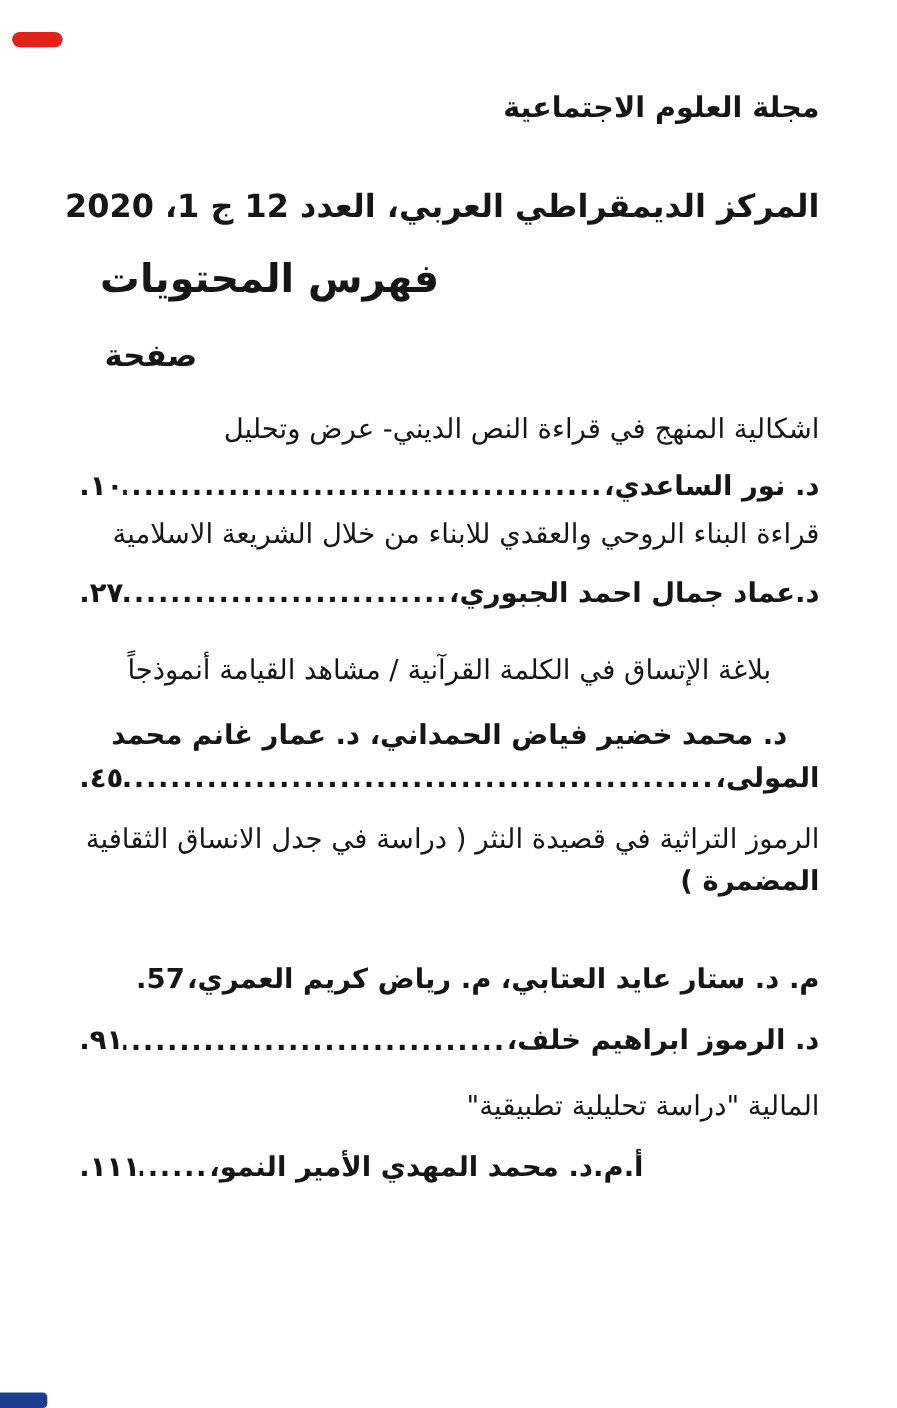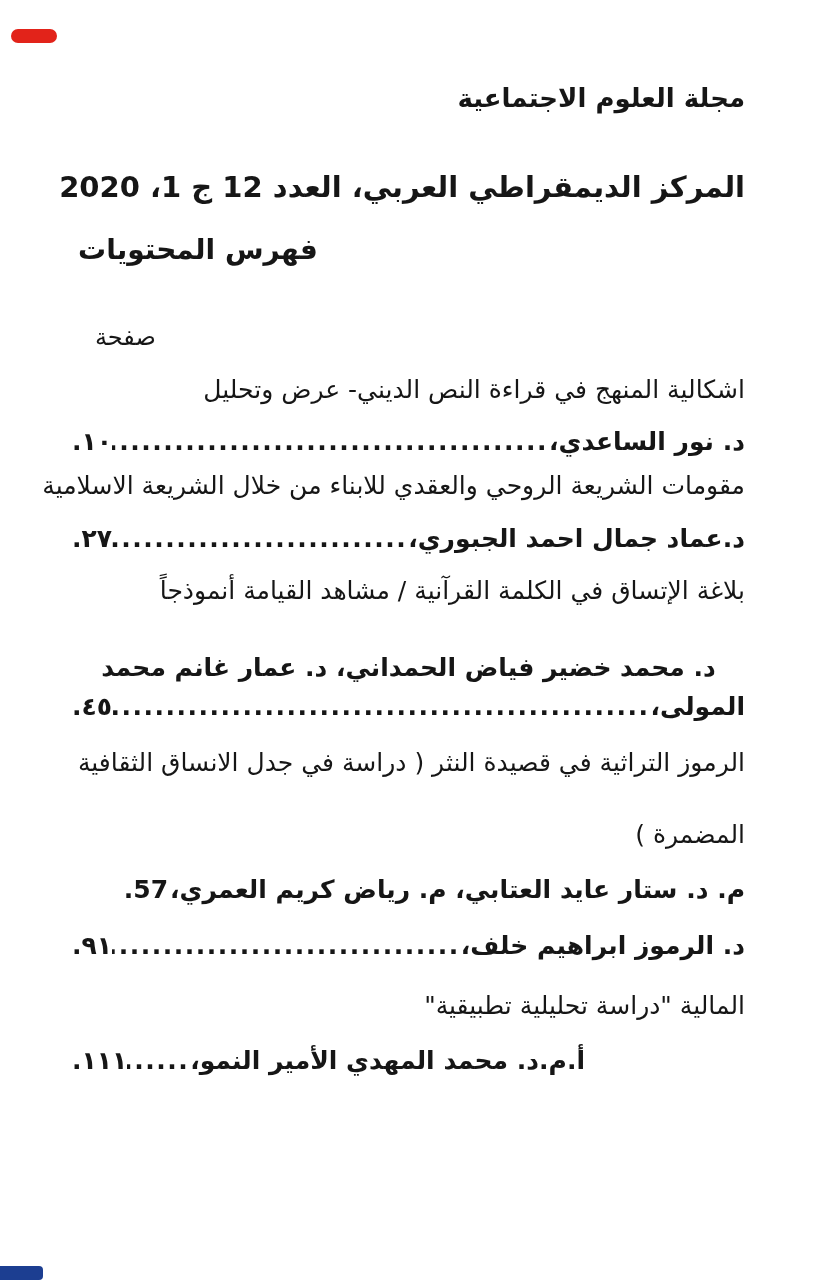--- a/index.html
+++ b/index.html
@@ -9,47 +9,47 @@
   }
   .page{position:absolute;inset:0;background:#ffffff;}
 
   
   .red-mark{position:absolute;left:11px;top:29px;width:46px;height:14px;border-radius:7px;background:#e2231a;}
   .blue-mark{position:absolute;left:0px;top:1266px;width:43px;height:14px;border-radius:0 4px 4px 0;background:#1c3e91;}
 
   
   .journal-title{position:absolute;top:83px;right:70px;font-size:26px;font-weight:bold;direction:rtl;white-space:nowrap;}
   .issue-line{position:absolute;top:170px;right:70px;font-size:29px;font-weight:bold;direction:rtl;white-space:nowrap;}
-  .toc-heading{position:absolute;top:233px;left:78px;font-size:28px;font-weight:bold;direction:rtl;white-space:nowrap;}
-  .page-label{position:absolute;top:307px;left:95px;font-size:24px;font-weight:normal;direction:rtl;white-space:nowrap;margin-top:16px;}
+  .toc-heading{position:absolute;top:233px;left:91px;font-size:36px;font-weight:bold;direction:rtl;white-space:nowrap;}
+  .page-label{position:absolute;top:307px;left:95px;font-size:28px;font-weight:bold;direction:rtl;white-space:nowrap;}
 
   
   .lines{position:absolute;inset:0;}
   .line{
     position:absolute;left:72px;right:70px;height:36px;line-height:36px;
     direction:rtl;text-align:right;font-size:25px;white-space:nowrap;
   }
   .line.title{font-weight:normal;}
   .line.authors{font-weight:bold;display:flex;flex-direction:row;align-items:baseline;}
   .line.authors .author{flex:0 0 auto;white-space:nowrap;}
   .line.authors .dots{flex:1 1 auto;min-width:0;overflow:hidden;letter-spacing:1.5px;padding:0 1px;}
   .line.authors .pagenum{flex:0 0 auto;white-space:nowrap;}
   .line.center{font-weight:bold;text-align:center;display:block;margin-top:17px;}
   .line.short{left:auto;right:70px;width:500px;}
   .line.last{left:auto;right:230px;width:513px;}
 
   .lines .line:nth-child(1){top:372px;}
   .lines .line:nth-child(2){top:424px;}
   .lines .line:nth-child(3){top:468px;}
   .lines .line:nth-child(4){top:521px;}
-  .lines .line:nth-child(5){top:573px;}
+  .lines .line:nth-child(5){top:591px;text-align:center;}
   .lines .line:nth-child(6){top:633px;}
   .lines .line:nth-child(7){top:689px;}
   .lines .line:nth-child(8){top:745px;}
-  .lines .line:nth-child(9){top:817px;}
+  .lines .line:nth-child(9){top:783px;font-weight:bold;}
   .lines .line:nth-child(10){top:872px;}
   .lines .line:nth-child(11){top:928px;}
   .lines .line:nth-child(12){top:988px;}
   .lines .line:nth-child(13){top:1043px;}
   .lines .line:nth-child(14){top:1103px;}
   .lines .line:nth-child(15){top:1185px;}
 </style>
 </head>
 <body>
 
@@ -66,21 +66,21 @@
   <div class="lines">
 
     <div class="line title">اشكالية المنهج في قراءة النص الديني- عرض وتحليل</div>
 
     <div class="line authors">
       <span class="author">د. نور الساعدي،</span>
       <span class="dots">........................................................................................................................................................................................................</span>
       <span class="pagenum">١٠.</span>
     </div>
 
-    <div class="line title">مقومات الشريعة الروحي والعقدي للابناء من خلال الشريعة الاسلامية</div>
+    <div class="line title">قراءة البناء الروحي والعقدي للابناء من خلال الشريعة الاسلامية</div>
 
     <div class="line authors">
       <span class="author">د.عماد جمال احمد الجبوري،</span>
       <span class="dots">........................................................................................................................................................................................................</span>
       <span class="pagenum">٢٧.</span>
     </div>
 
     <div class="line title">بلاغة الإتساق في الكلمة القرآنية / مشاهد القيامة أنموذجاً</div>
 
     <div class="line center">د. محمد خضير فياض الحمداني، د. عمار غانم محمد</div>

